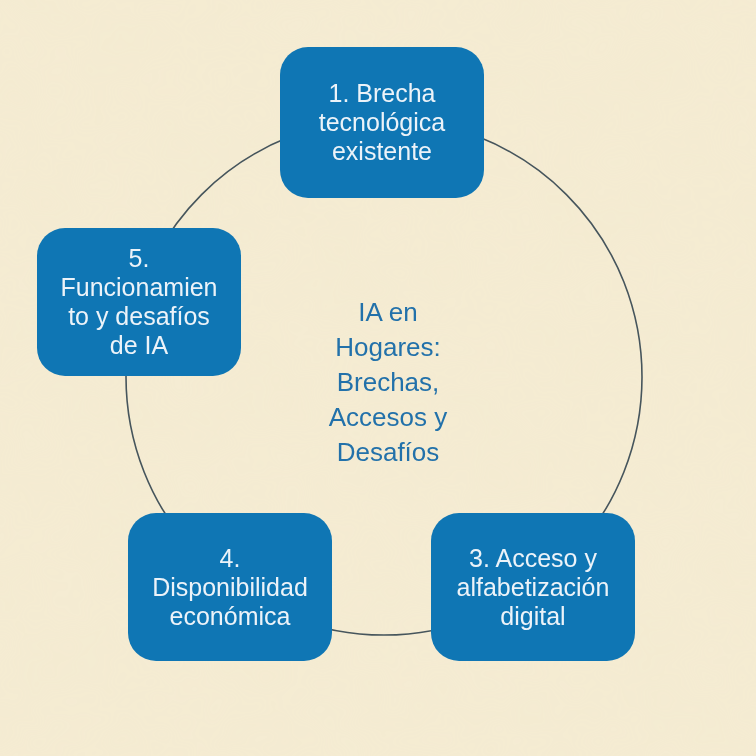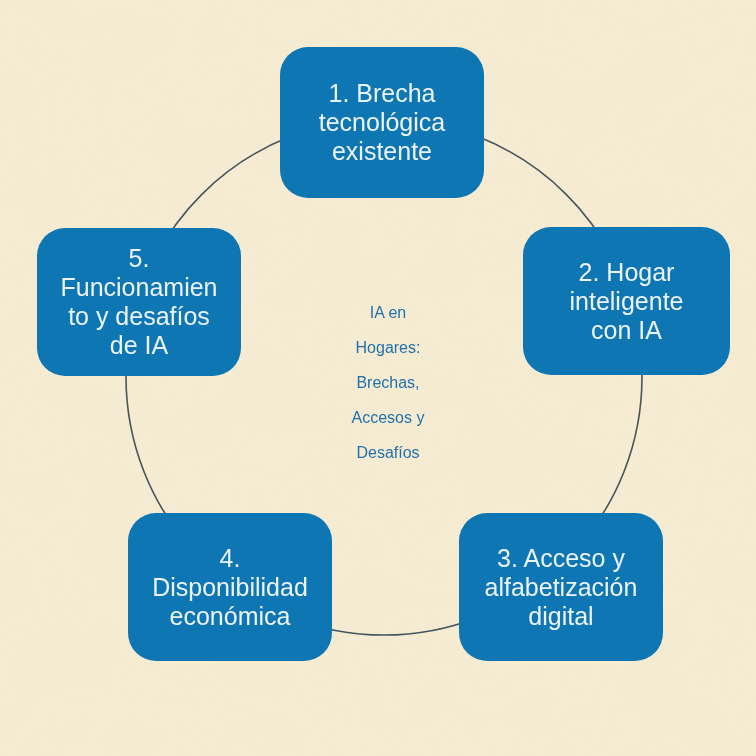--- a/index.html
+++ b/index.html
@@ -34,31 +34,31 @@
     text-align: center;
     color: var(--color-box-text, #ecf3f9);
     font-size: 25px;
     line-height: 29px;
     padding: 0 4px;
     box-sizing: border-box;
   }
   .node-label { white-space: pre-line; }
   .node-1 { left: 280px; top: 47px;  height: 151px; }
   .node-2 { left: 523px; top: 227px; width: 207px; }
-  .node-3 { left: 431px; top: 513px; margin-left: 28px; }
+  .node-3 { left: 431px; top: 513px; }
   .node-4 { left: 128px; top: 513px; }
   .node-5 { left: 37px;  top: 228px; }
   .center-title {
     position: absolute;
     left: 278px;
     top: 295px;
     width: 220px;
     text-align: center;
     color: var(--color-center-text, #2271aa);
-    font-size: 16px;
+    font-size: 26px;
     line-height: 35px;
     white-space: pre-line;
   }
   .footer {
     position: absolute;
     left: 0;
     right: 0;
     top: 710px;
     text-align: center;
     color: var(--color-footer-text, #1e1e1e);
@@ -84,25 +84,20 @@
     <rect x="0" y="0" width="756" height="756" filter="url(#paper-mottle)" opacity="0.5"></rect>
     <circle class="ring" cx="384" cy="377" r="258"></circle>
   </svg>
 
   <div class="node node-1">
     <span class="node-label">1. Brecha
 tecnológica
 existente</span>
   </div>
 
-  <div class="node node-2">
-    <span class="node-label">2. Hogar
-inteligente
-con IA</span>
-  </div>
 
   <div class="node node-3">
     <span class="node-label">3. Acceso y
 alfabetización
 digital</span>
   </div>
 
   <div class="node node-4">
     <span class="node-label">4.
 Disponibilidad

